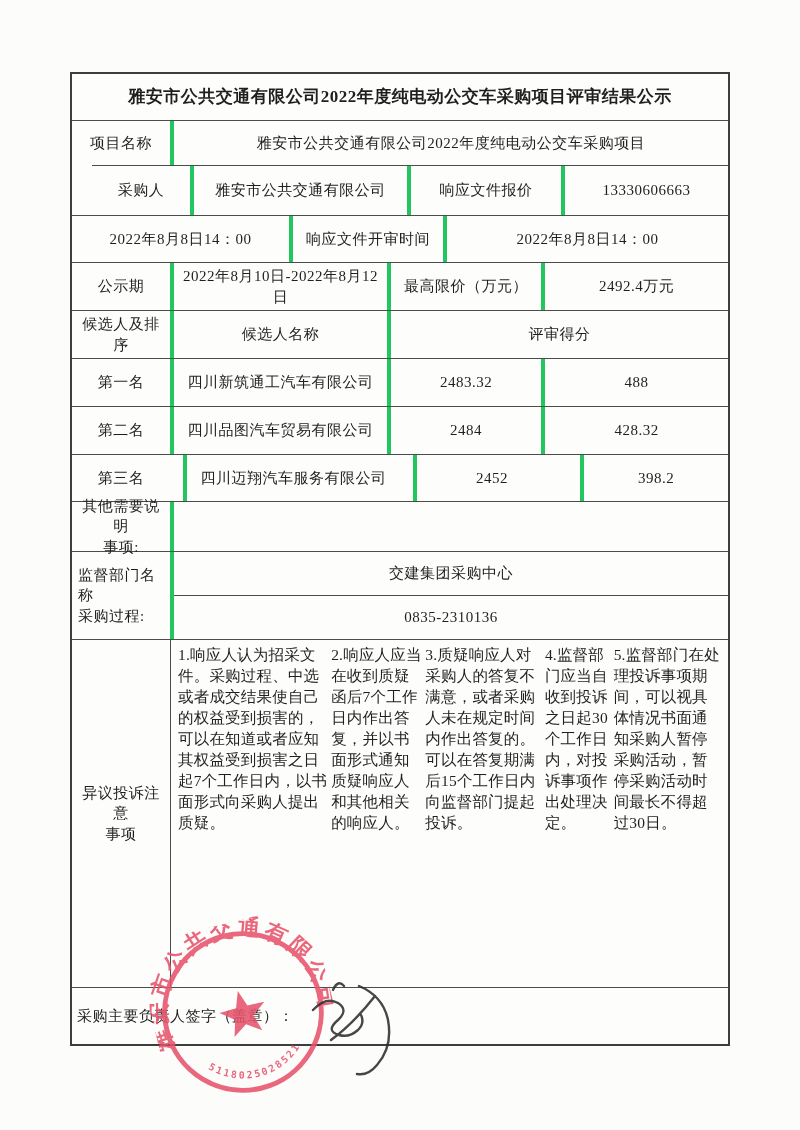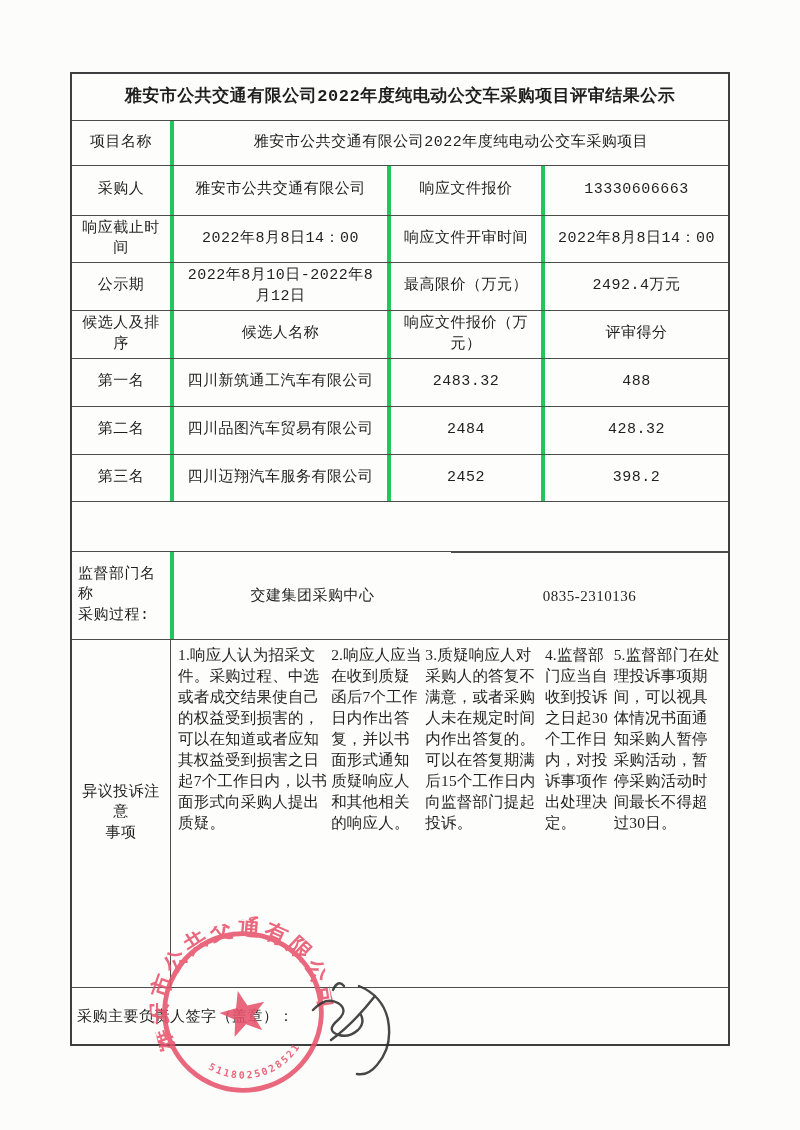--- a/index.html
+++ b/index.html
@@ -16,45 +16,44 @@
     box-sizing:border-box;
     background:#fdfdfc;
   }
   .row{display:flex;box-sizing:border-box;}
   .row + .row{border-top:1px solid #4c4c4c;}
   .c{
     display:flex;align-items:center;justify-content:center;
     text-align:center;box-sizing:border-box;
     padding:6px 6px;font-size:15px;line-height:1.35;
     letter-spacing:0.5px;
-    font-family:Liberation Mono, monospace;
   }
   .c + .c, .vstack{border-left:4px solid #22c55e;}
   .w1{width:98px;flex:none;}
   .w2{width:217px;flex:none;}
   .w3{width:154px;flex:none;}
   .w4{flex:1;}
   .merged{flex:1;}
   .r-title{height:46px;}
   .r-title .c{font-weight:700;font-size:17px;letter-spacing:0.5px;}
   .r-project{height:45px;}
-  .r-purchaser{height:50px;}
+  .r-purchaser{height:50px;margin-left:20px;}
   .r-deadline{height:47px;}
   .r-publicity{height:48px;}
   .r-header{height:48px;}
   .r-cand{height:48px;}
-  .r-cand3{height:47px;}
+  .r-cand3{height:47px;gap:13px;}
   .r-other{height:50px;}
   .r-sup{height:88px;}
   .r-obj{height:348px;}
   .r-sig{height:57px;}
   .two-line{flex-direction:column;justify-content:center;}
   .two-line span{display:block;}
   .left-al{align-items:flex-start;text-align:left;}
-  .vstack{flex:1;display:flex;flex-direction:row;}
+  .vstack{flex:1;display:flex;flex-direction:column;}
   .vstack .sub{flex:1;display:flex;align-items:center;justify-content:center;font-size:15px;letter-spacing:0.5px;}
   .vstack .sub + .sub{border-top:1px solid #4c4c4c;}
   .obj-content{
     flex:1;display:flex;flex-direction:row;justify-content:center;
     padding:4px 7px;box-sizing:border-box;border-left:1px solid #4c4c4c;
     font-size:15.5px;line-height:21px;text-align:left;letter-spacing:0.2px;
   }
   .sig-cell{
     flex:1;display:flex;align-items:center;justify-content:flex-start;
     padding:2px 5px;font-size:15px;letter-spacing:0.5px;box-sizing:border-box;
@@ -85,37 +84,35 @@
   </div>
 
   <div class="row r-purchaser">
     <div class="c w1">采购人</div>
     <div class="c w2">雅安市公共交通有限公司</div>
     <div class="c w3">响应文件报价</div>
     <div class="c w4">13330606663</div>
   </div>
 
   <div class="row r-deadline">
-    <div class="c w1">响应截止时间</div>
     <div class="c w2">2022年8月8日14：00</div>
     <div class="c w3">响应文件开审时间</div>
     <div class="c w4">2022年8月8日14：00</div>
   </div>
 
   <div class="row r-publicity">
     <div class="c w1">公示期</div>
     <div class="c w2">2022年8月10日-2022年8月12日</div>
     <div class="c w3">最高限价（万元）</div>
     <div class="c w4">2492.4万元</div>
   </div>
 
   <div class="row r-header">
     <div class="c w1">候选人及排序</div>
     <div class="c w2">候选人名称</div>
-    <div class="c w3">响应文件报价（万元）</div>
     <div class="c w4">评审得分</div>
   </div>
 
   <div class="row r-cand">
     <div class="c w1">第一名</div>
     <div class="c w2">四川新筑通工汽车有限公司</div>
     <div class="c w3">2483.32</div>
     <div class="c w4">488</div>
   </div>
 
@@ -127,20 +124,24 @@
   </div>
 
   <div class="row r-cand3">
     <div class="c w1">第三名</div>
     <div class="c w2">四川迈翔汽车服务有限公司</div>
     <div class="c w3">2452</div>
     <div class="c w4">398.2</div>
   </div>
 
   <div class="row r-other">
+    <div class="c w1 two-line">
+      <span>其他需要说明</span>
+      <span>事项:</span>
+    </div>
     <div class="c merged"></div>
   </div>
 
   <div class="row r-sup">
     <div class="c w1 two-line left-al">
       <span>监督部门名称</span>
       <span>采购过程:</span>
     </div>
     <div class="vstack">
       <div class="sub">交建集团采购中心</div>

